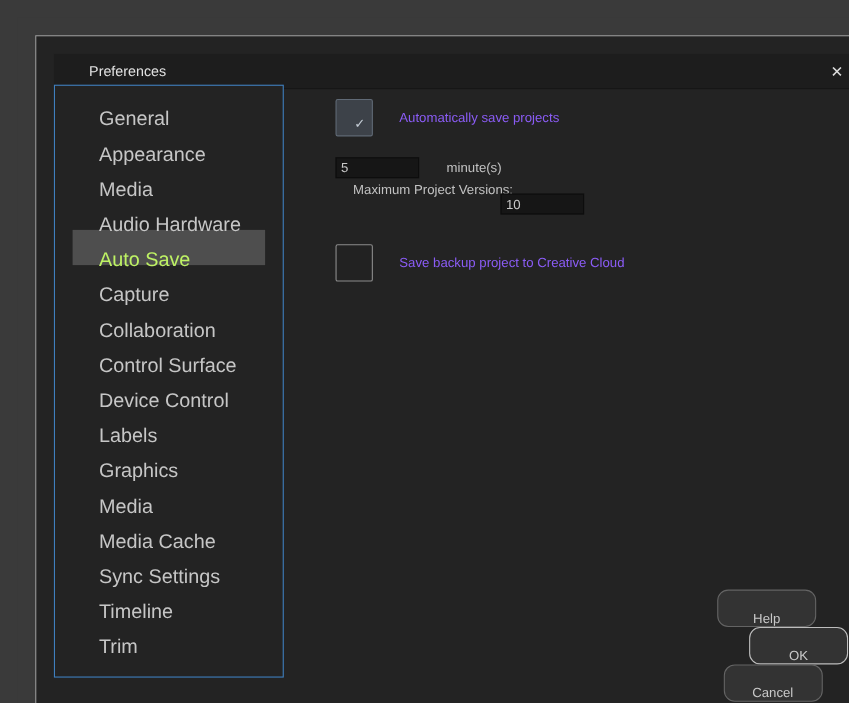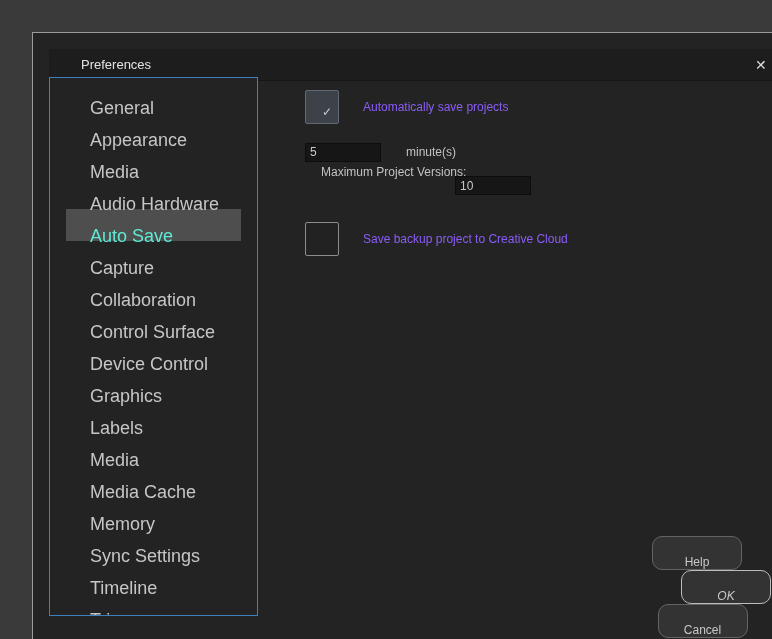--- a/index.html
+++ b/index.html
@@ -42,21 +42,21 @@
     overflow: hidden;
   }
   .side-item {
     height: 22px; line-height: 22px;
     padding-left: 8px;
     font-size: 18px;
     color: #c6c6c6;
     cursor: default;
     white-space: nowrap;
   }
-  .side-item.selected { background: #4e4e4e; color: #5eead4; }
+  .side-item.selected { background: #4e4e4e; color: #bef264; }
   
   .content {
     position: absolute; left: 240px; top: 44px; right: 16px;
     padding-top: 14px;
     font-size: 12px;
   }
   .row { display: flex; align-items: center; }
   .row-cb1 { height: 15px; margin-bottom: 13px; }
   .row-f1  { height: 19px; margin-bottom: 11px; }
   .row-f2  { height: 19px; margin-bottom: 12px; align-items: flex-end; }
@@ -110,21 +110,21 @@
     width: 90px; height: 21px;
     border-radius: 10px;
     background: #333333;
     border: 1px solid #646464;
     color: #c9c9c9;
     font-family: "Liberation Sans", sans-serif;
     font-size: 12px;
     line-height: 19px;
     cursor: default;
   }
-  .btn-ok { border-color: #bdbdbd; margin-left: 58px; font-style: italic; }
+  .btn-ok { border-color: #bdbdbd; margin-left: 58px; }
   .btn-cancel { margin-left: 11px; }
 </style>
 </head>
 <body>
 
 <div class="window">
 
   <div class="titlebar">
     <span>Preferences</span>
     <span class="close">✕</span>
@@ -152,33 +152,30 @@
       <div class="side-item">
     <span class="side-label">Collaboration</span>
   </div>
       <div class="side-item">
     <span class="side-label">Control Surface</span>
   </div>
       <div class="side-item">
     <span class="side-label">Device Control</span>
   </div>
       <div class="side-item">
+    <span class="side-label">Labels</span>
+  </div>
+      <div class="side-item">
     <span class="side-label">Graphics</span>
   </div>
       <div class="side-item">
-    <span class="side-label">Labels</span>
-  </div>
-      <div class="side-item">
     <span class="side-label">Media</span>
   </div>
       <div class="side-item">
     <span class="side-label">Media Cache</span>
-  </div>
-      <div class="side-item">
-    <span class="side-label">Memory</span>
   </div>
       <div class="side-item">
     <span class="side-label">Sync Settings</span>
   </div>
       <div class="side-item">
     <span class="side-label">Timeline</span>
   </div>
       <div class="side-item">
     <span class="side-label">Trim</span>
   </div>

